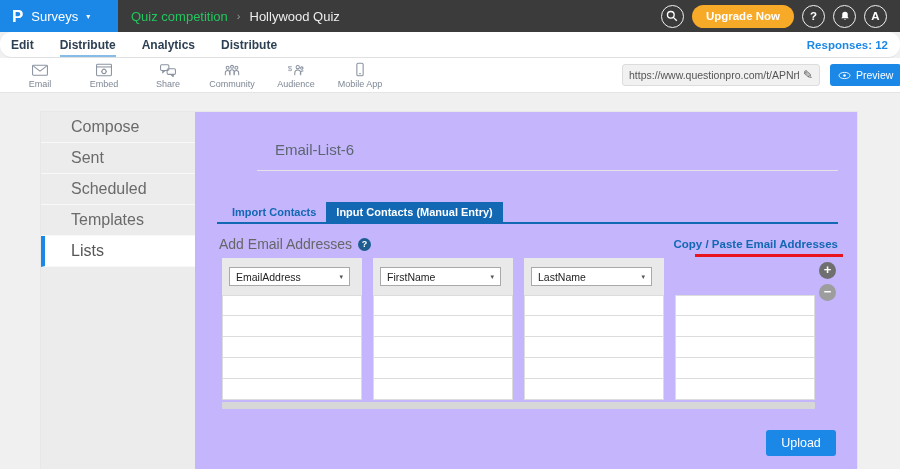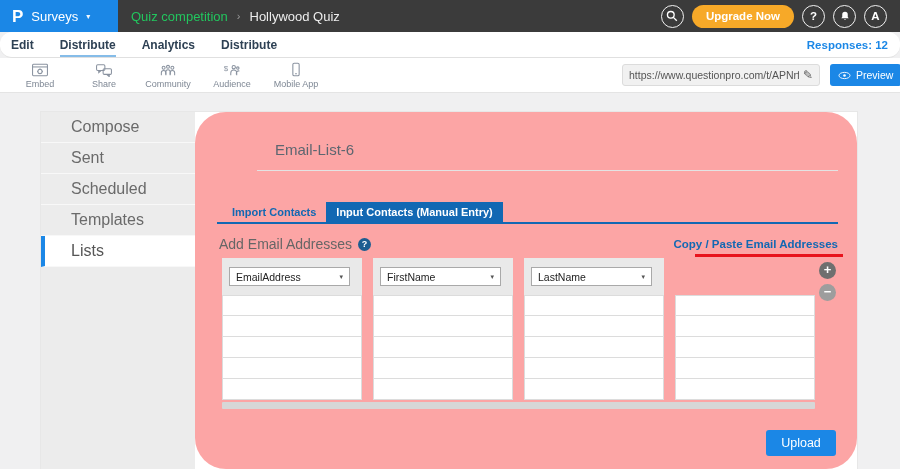--- a/index.html
+++ b/index.html
@@ -45,21 +45,21 @@
   .pencil-icon{font-size:12px;color:#555;margin-left:4px;cursor:pointer;}
   .preview-btn{position:absolute;left:830px;top:6px;height:22px;padding:0 8px;background:#1b87e6;border:none;border-radius:3px;
                color:#fff;font-size:10.5px;display:flex;align-items:center;gap:5px;cursor:pointer;}
 
   
   .panel{position:absolute;left:41px;top:112px;width:816px;height:357px;background:#fff;box-shadow:0 0 0 1px #e7e7e7;}
   .sidebar{position:absolute;left:0;top:0;bottom:0;width:154px;background:#ececec;}
   .side-item{height:30px;line-height:30px;padding-left:30px;font-size:16px;color:#6a6a6a;border-bottom:1px solid #f8f8f8;
              cursor:pointer;background:#ececec;}
   .side-item.active{background:#fff;border-left:4px solid #1b87e6;padding-left:26px;color:#565656;}
-  .content{position:absolute;left:154px;right:0;top:0;bottom:0;background:#fca5a5;border-radius:31px;}
+  .content{position:absolute;left:154px;right:0;top:0;bottom:0;background:#c4b5fd;}
 
   .list-title{position:absolute;left:80px;top:29px;font-size:15px;color:#5d6670;font-weight:400;margin:0;}
   .title-divider{position:absolute;left:62px;right:19px;top:58px;border-top:1px solid #e3e3e3;}
 
   .tabs{position:absolute;left:27px;top:90px;display:flex;height:20px;}
   .tab{font-size:11px;font-weight:700;color:#1268b3;display:flex;align-items:center;padding:0 10px;cursor:pointer;white-space:nowrap;}
   .tab.active{background:#1268b3;color:#fff;}
   .tabs-underline{position:absolute;left:22px;right:19px;top:110px;height:2px;background:#1268b3;}
 
   .section-row{position:absolute;left:24px;right:19px;top:123px;height:18px;display:flex;align-items:center;}
@@ -133,20 +133,29 @@
         <span class="subnav-item">Distribute</span>
       </div>
     <span class="responses">Responses: 12</span>
   </nav>
 
   <div class="toolbar">
     <div class="tb-items" id="toolbar-items">
         <div class="tb-item">
           <span class="tb-icon">
             <svg width="18" height="14" viewBox="0 0 20 16" fill="none" stroke="currentColor" stroke-width="1.2">
+              <rect x="1.5" y="2.5" width="17" height="11.5" rx="1"></rect>
+              <path d="M2.5 3.5l7.5 5.8 7.5-5.8"></path>
+            </svg>
+          </span>
+          <span class="tb-label">Email</span>
+        </div>
+        <div class="tb-item">
+          <span class="tb-icon">
+            <svg width="18" height="14" viewBox="0 0 20 16" fill="none" stroke="currentColor" stroke-width="1.2">
               <rect x="1.5" y="1.5" width="17" height="13" rx="1"></rect>
               <path d="M1.5 4.5h17"></path>
               <circle cx="10" cy="9.6" r="2.4"></circle>
               <path d="M10 6.4v1M10 11.8v1M6.8 9.6h1M12.2 9.6h1"></path>
             </svg>
           </span>
           <span class="tb-label">Embed</span>
         </div>
         <div class="tb-item">
           <span class="tb-icon">

